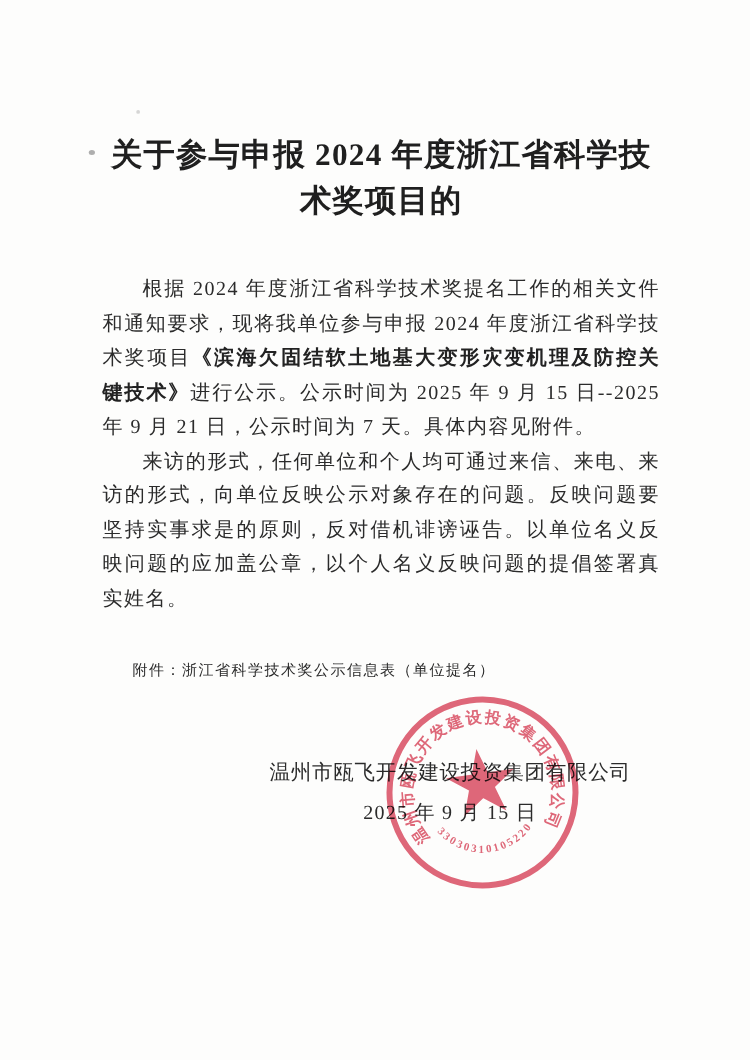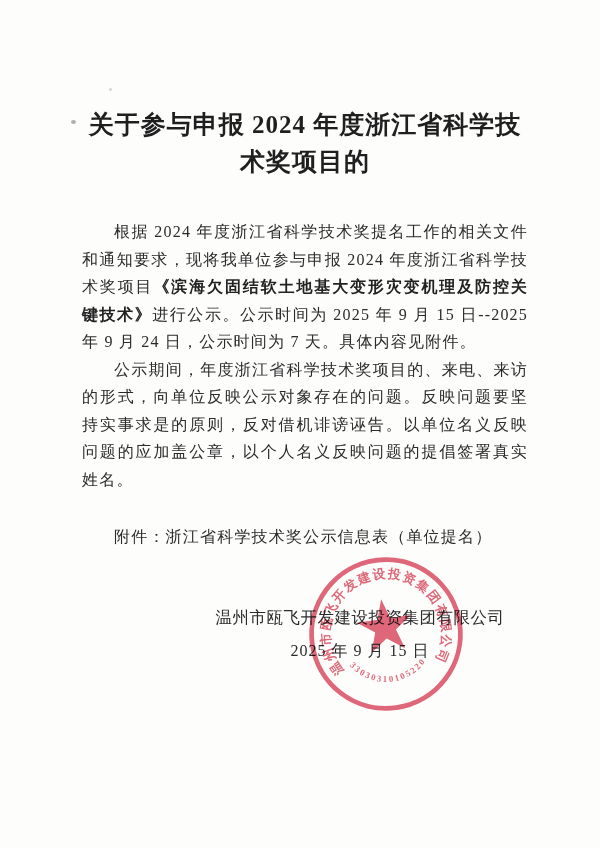--- a/index.html
+++ b/index.html
@@ -13,21 +13,21 @@
   .content { position:absolute; left:82px; top:106px; width:446px; }
   .doc-title {
     font-size:25px; font-weight:bold; text-align:center;
     line-height:37px; letter-spacing:1px; color:#1f1f1f;
   }
   .body-block { margin-top:38px; font-size:16px; line-height:27.5px;
     letter-spacing:1.2px; text-align:justify; color:#2b2b2b; }
   .para { text-indent:2em; margin:0; }
   .project-title { font-weight:bold; color:#222; }
   .contact-line { text-indent:2em; }
-  .attachment-line { text-indent:2em; margin-top:30px; font-size:16px;
+  .attachment-line { text-indent:2em; margin-top:30px; font-size:12px;
     line-height:27.5px; letter-spacing:1.2px; color:#2b2b2b; }
   .sig-block { position:absolute; left:180px; top:604px; width:360px;
     text-align:center; color:#2b2b2b; }
   .sig-company { font-size:16.5px; line-height:27px; letter-spacing:0.5px; }
   .sig-date { font-size:16px; line-height:27px; margin-top:6px; letter-spacing:1px; }
   .seal {
     position:absolute; left:306px; top:554px; width:160px; height:160px;
     opacity:0.82; mix-blend-mode:multiply;
     transform:rotate(-8deg);
     pointer-events:none;
@@ -51,23 +51,23 @@
   <div class="scan-speck"></div>
   <div class="scan-speck2"></div>
 
   <div class="content">
 
     <div class="doc-title">
       <div>关于参与申报 2024 年度浙江省科学技术奖项目的</div>
     </div>
 
     <div class="body-block">
-      <p class="para"><span>根据 2024 年度浙江省科学技术奖提名工作的相关文件和通知要求，现将我单位参与申报 2024 年度浙江省科学技术奖项目</span><span class="project-title">《滨海欠固结软土地基大变形灾变机理及防控关键技术》</span><span>进行公示。公示时间为 2025 年 9 月 15 日--2025 年 9 月 24 日，公示时间为 7 天。具体内容见附件。</span></p>
+      <p class="para"><span>根据 2024 年度浙江省科学技术奖提名工作的相关文件和通知要求，现将我单位参与申报 2024 年度浙江省科学技术奖项目</span><span class="project-title">《滨海欠固结软土地基大变形灾变机理及防控关键技术》</span><span>进行公示。公示时间为 2025 年 9 月 15 日--2025 年 9 月 21 日，公示时间为 7 天。具体内容见附件。</span></p>
 
-      <p class="para">公示期间，年度浙江省科学技术奖项目的、来电、来访的形式，向单位反映公示对象存在的问题。反映问题要坚持实事求是的原则，反对借机诽谤诬告。以单位名义反映问题的应加盖公章，以个人名义反映问题的提倡签署真实姓名。</p>
+      <p class="para">来访的形式，任何单位和个人均可通过来信、来电、来访的形式，向单位反映公示对象存在的问题。反映问题要坚持实事求是的原则，反对借机诽谤诬告。以单位名义反映问题的应加盖公章，以个人名义反映问题的提倡签署真实姓名。</p>
 
     </div>
 
     <div class="attachment-line">附件：浙江省科学技术奖公示信息表（单位提名）</div>
 
   </div>
 
   <div class="sig-block">
     <div class="sig-company">温州市瓯飞开发建设投资集团有限公司</div>
     <div class="sig-date">2025 年 9 月 15 日</div>

